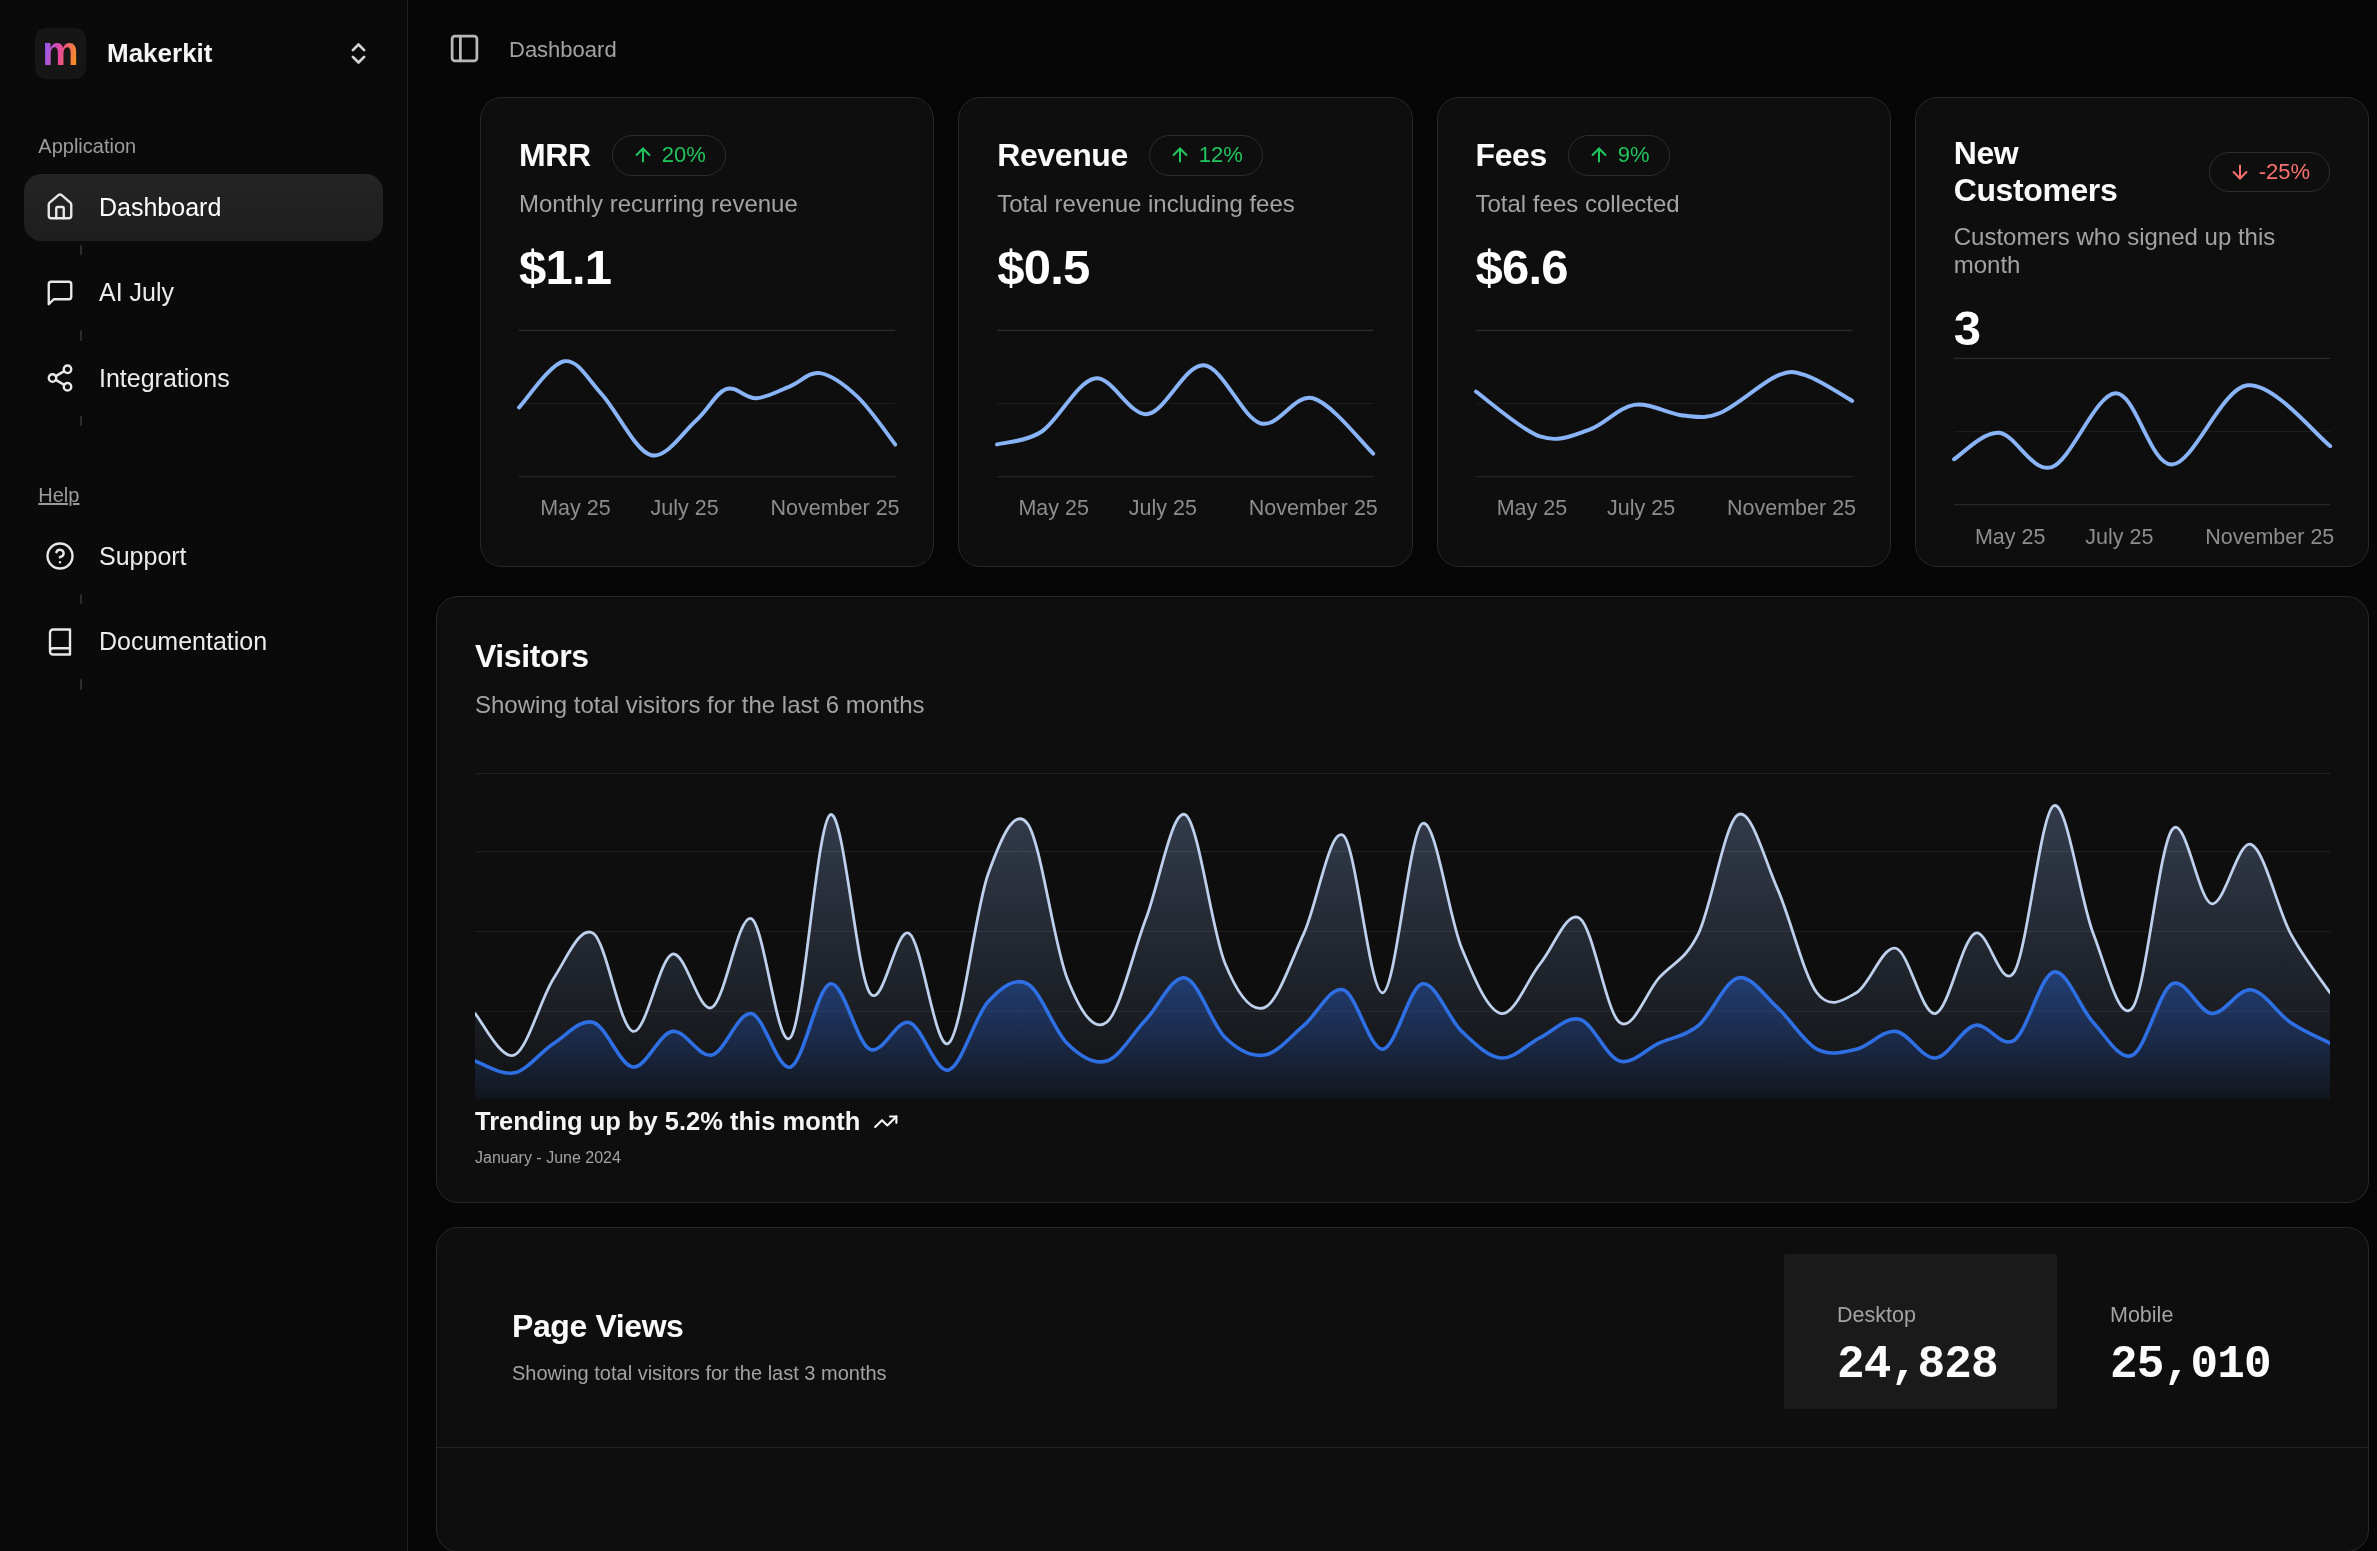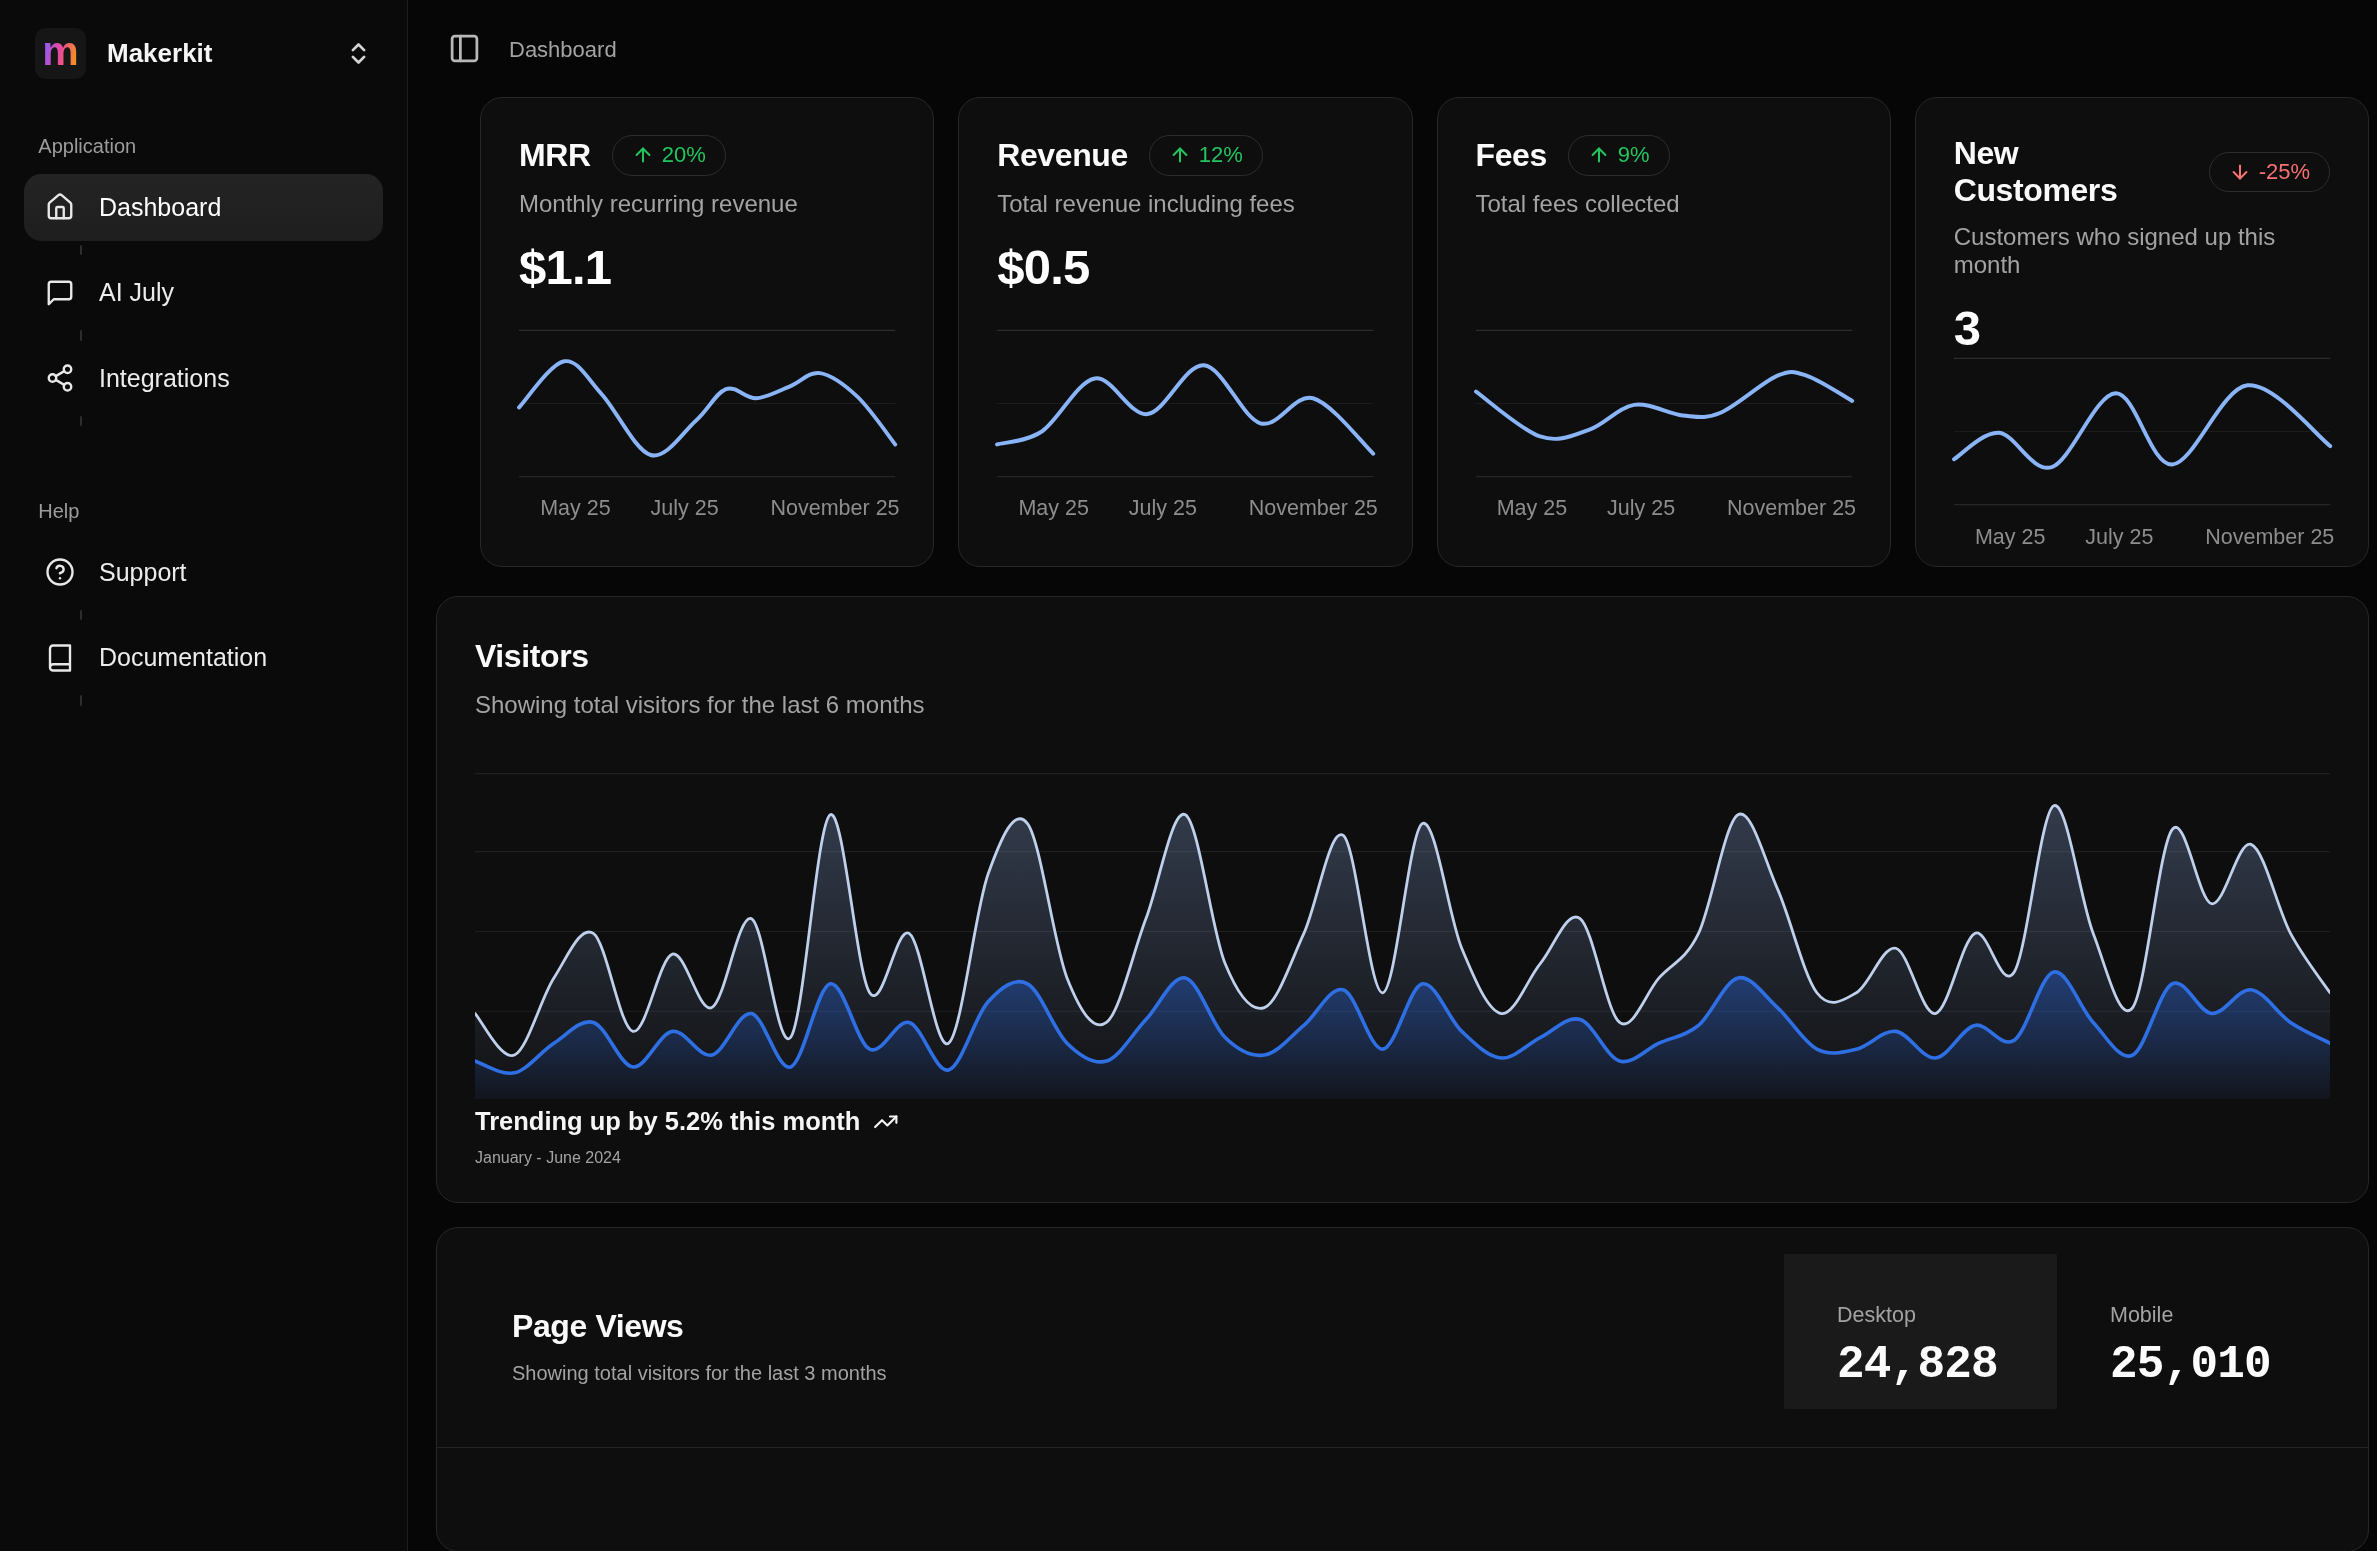--- a/index.html
+++ b/index.html
@@ -160,21 +160,21 @@
           <circle cx="6" cy="12" r="3"></circle>
           <circle cx="18" cy="19" r="3"></circle>
           <line x1="8.59" y1="13.51" x2="15.42" y2="17.49"></line>
           <line x1="15.41" y1="6.51" x2="8.59" y2="10.49"></line>
         </svg>
       <span>Integrations</span>
     </div>
     <div class="rail-dash"></div>
   </nav>
 
-  <div class="section-label" style="margin-top:70px;">Help</div>
+  <div class="section-label" style="margin-top:54px;text-decoration:underline;">Help</div>
   <nav class="nav">
     <div class="nav-item">
       <svg class="nicon" viewBox="0 0 24 24" fill="none" stroke="currentColor" stroke-width="1.9" stroke-linecap="round" stroke-linejoin="round">
           <circle cx="12" cy="12" r="10"></circle>
           <path d="M9.09 9a3 3 0 0 1 5.83 1c0 2-3 3-3 3"></path>
           <line x1="12" y1="17" x2="12.01" y2="17"></line>
         </svg>
       <span>Support</span>
     </div>
     <div class="rail-dash"></div>
@@ -263,20 +263,21 @@
         <h3 class="stat-title">Fees</h3>
         <span class="badge up">
           <svg viewBox="0 0 24 24" fill="none" stroke="currentColor" stroke-width="2.2" stroke-linecap="round" stroke-linejoin="round">
               <path d="M12 19V5"></path>
               <path d="m5 12 7-7 7 7"></path>
             </svg>
           <span>9%</span>
         </span>
       </div>
       <p class="stat-sub">Total fees collected</p>
+      <div class="stat-val">$6.6</div>
       <div class="spark">
         <svg viewBox="0 0 488 190" preserveAspectRatio="none">
             <line x1="0" y1="3" x2="488" y2="3" stroke="rgba(255,255,255,0.13)" stroke-width="1.5"></line>
             <line x1="0" y1="95" x2="488" y2="95" stroke="rgba(255,255,255,0.06)" stroke-width="1.5"></line>
             <line x1="0" y1="187" x2="488" y2="187" stroke="rgba(255,255,255,0.1)" stroke-width="1.5"></line>
             <path d="M0.0,80.1C13.8,89.5,58.6,128.5,83.0,136.5C107.4,144.5,126.1,134.9,146.4,128.2C166.7,121.6,184.6,99.7,205.0,96.7C225.3,93.6,249.7,108.3,268.4,110.0C287.1,111.6,296.9,114.9,317.2,106.6C337.5,98.3,371.7,67.9,390.4,60.2C409.1,52.4,413.2,54.9,429.4,60.2C445.7,65.4,478.2,86.4,488.0,91.7" fill="none" stroke="#8ab4f8" stroke-width="5" stroke-linecap="round" stroke-linejoin="round"></path>
           </svg>
         <div class="spark-labels">
           <span>May 25</span>
           <span>July 25</span>

